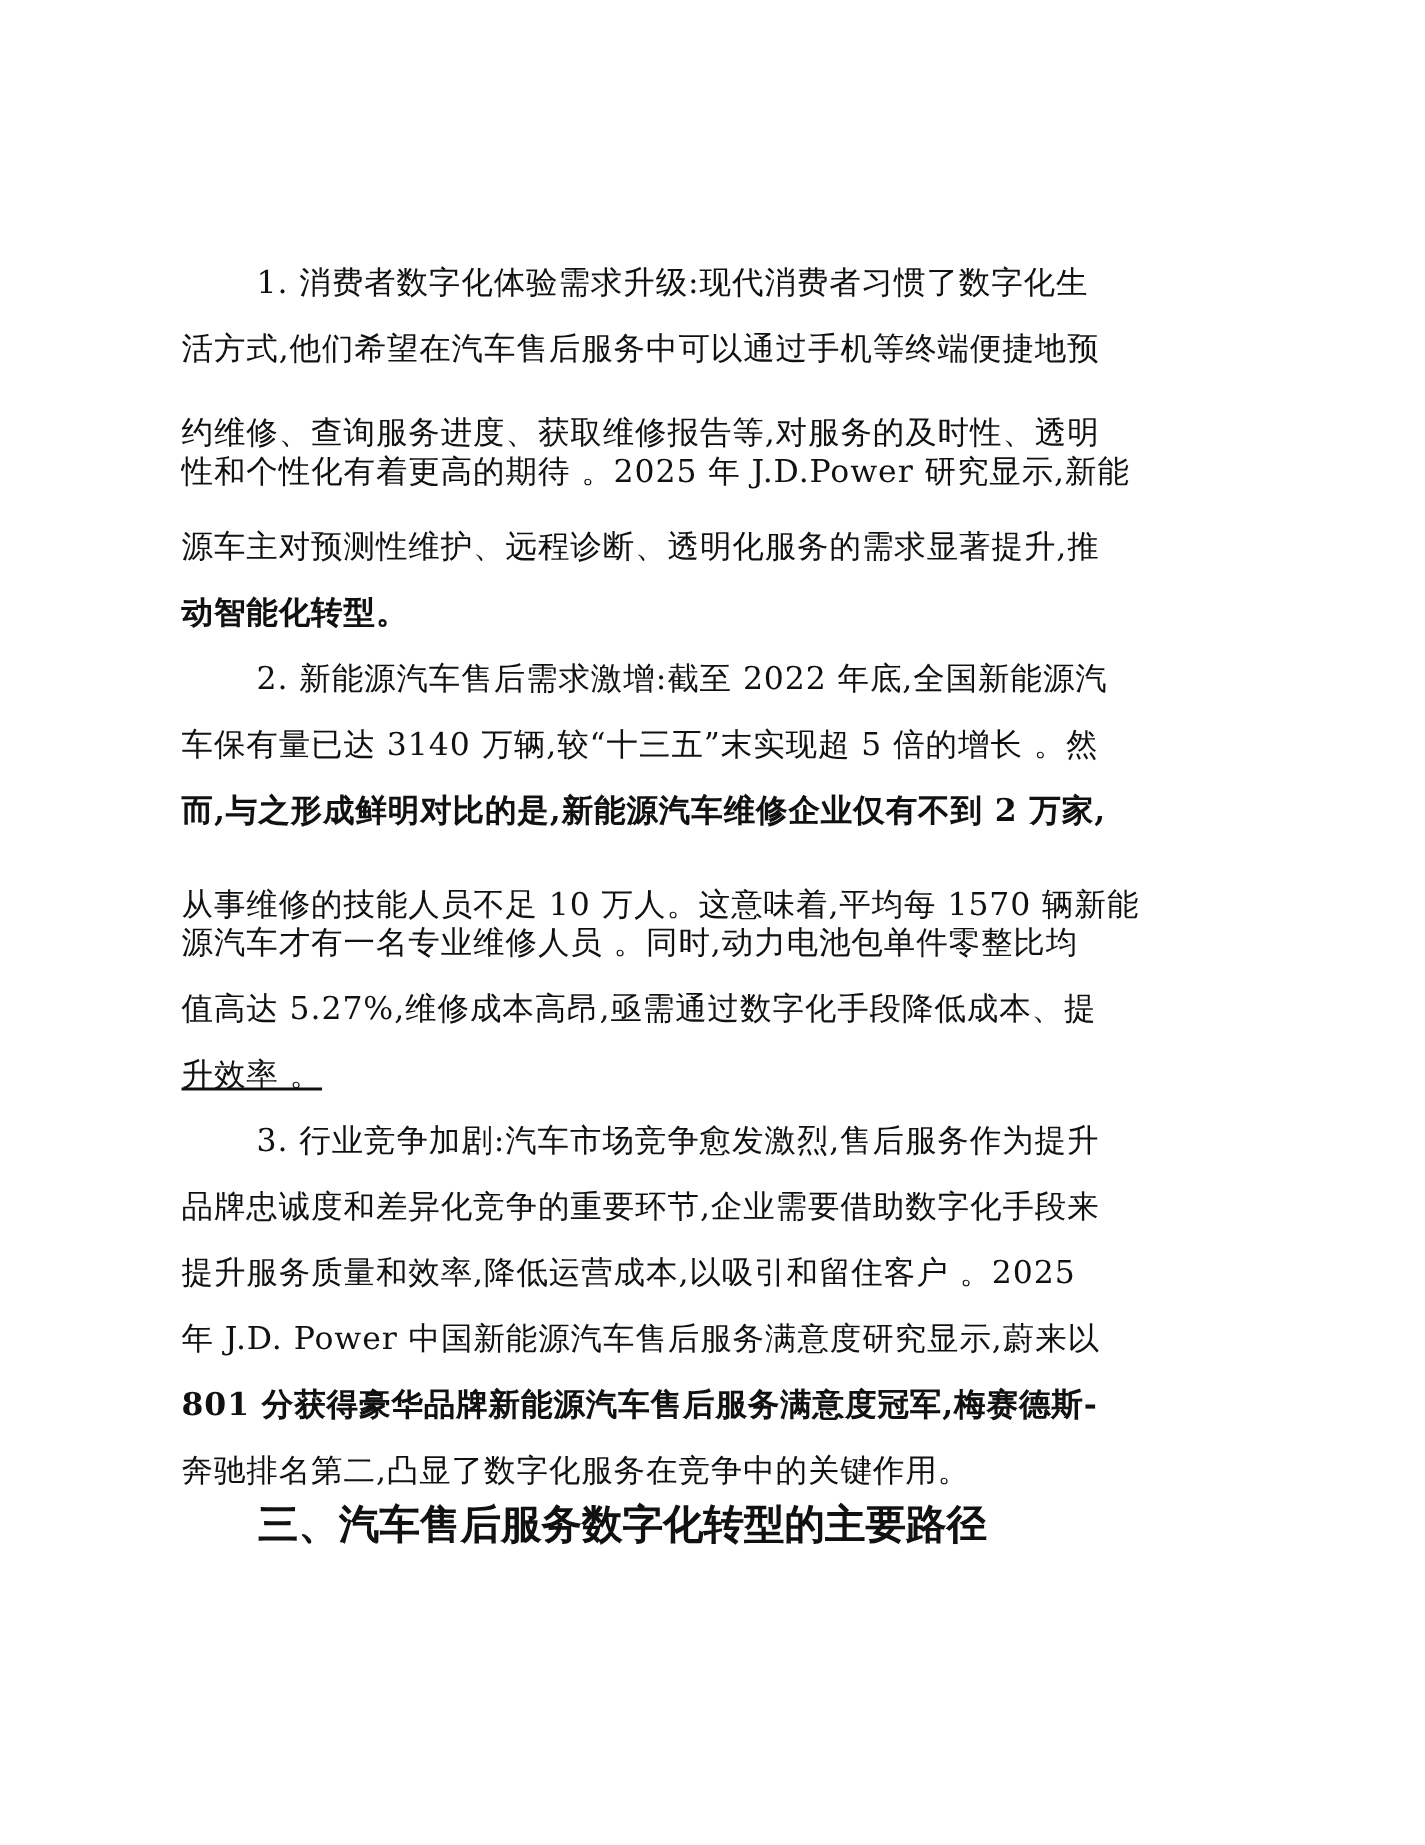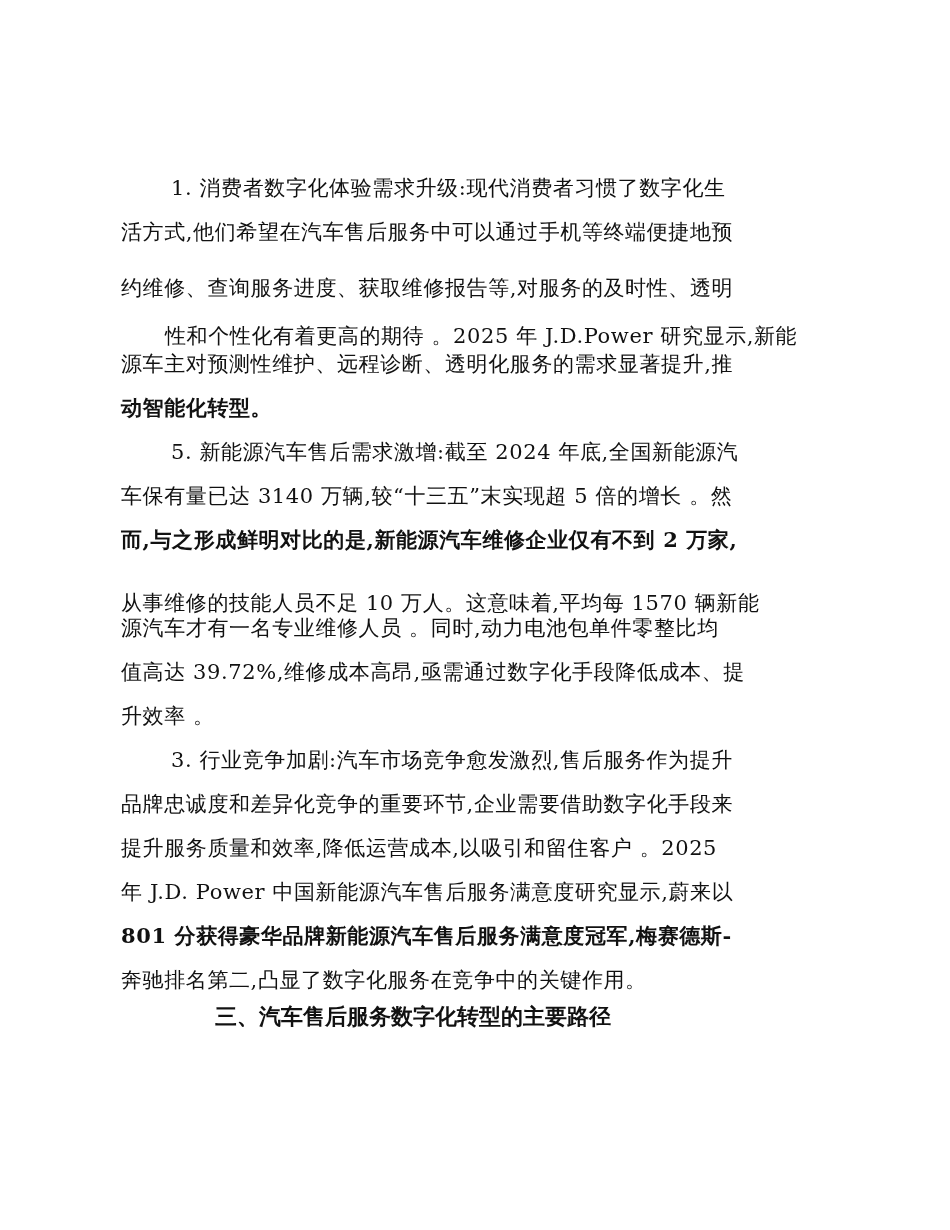--- a/index.html
+++ b/index.html
@@ -13,43 +13,43 @@
     font-size: 21px; color: #111111;
   }
   .line {
     position: absolute; left: 0; height: 30px; line-height: 30px;
     white-space: nowrap; letter-spacing: 0.6px;
   }
   .line.indent { left: 50px; }
   .heading {
     position: absolute; left: 172px; top: 1000px; height: 34px; line-height: 34px;
     font-family: "DejaVu Sans", "Liberation Sans", sans-serif;
-    font-weight: bold; font-size: 22px; color: #111111; white-space: nowrap; margin-left: 43px;
+    font-weight: bold; font-size: 27px; color: #111111; white-space: nowrap;
   }
 </style>
 </head>
 <body>
 
 <div class="page">
   <div class="text-block" style="top:0;">
 
     <div class="line indent" style="top:173px;">1. 消费者数字化体验需求升级:现代消费者习惯了数字化生</div>
     <div class="line" style="top:217px;">活方式,他们希望在汽车售后服务中可以通过手机等终端便捷地预</div>
     <div class="line" style="top:261px;margin-top:12px;">约维修、查询服务进度、获取维修报告等,对服务的及时性、透明</div>
-    <div class="line" style="top:321px;margin-left:44px;">性和个性化有着更高的期待 。2025 年 J.D.Power 研究显示,新能</div>
+    <div class="line" style="top:299px;">性和个性化有着更高的期待 。2025 年 J.D.Power 研究显示,新能</div>
     <div class="line" style="top:349px;">源车主对预测性维护、远程诊断、透明化服务的需求显著提升,推</div>
     <div class="line" style="top:393px;font-weight:bold;">动智能化转型。</div>
 
-    <div class="line indent" style="top:437px;">5. 新能源汽车售后需求激增:截至 2024 年底,全国新能源汽</div>
+    <div class="line indent" style="top:437px;">2. 新能源汽车售后需求激增:截至 2022 年底,全国新能源汽</div>
     <div class="line" style="top:481px;">车保有量已达 3140 万辆,较“十三五”末实现超 5 倍的增长 。然</div>
     <div class="line" style="top:525px;font-weight:bold;">而,与之形成鲜明对比的是,新能源汽车维修企业仅有不到 2 万家,</div>
     <div class="line" style="top:569px;margin-top:19px;">从事维修的技能人员不足 10 万人。这意味着,平均每 1570 辆新能</div>
     <div class="line" style="top:613px;">源汽车才有一名专业维修人员 。同时,动力电池包单件零整比均</div>
-    <div class="line" style="top:657px;">值高达 39.72%,维修成本高昂,亟需通过数字化手段降低成本、提</div>
-    <div class="line" style="top:701px;">升效率 。</div>
+    <div class="line" style="top:657px;">值高达 5.27%,维修成本高昂,亟需通过数字化手段降低成本、提</div>
+    <div class="line" style="top:701px;text-decoration:underline;">升效率 。</div>
 
     <div class="line indent" style="top:745px;">3. 行业竞争加剧:汽车市场竞争愈发激烈,售后服务作为提升</div>
     <div class="line" style="top:789px;text-align:right;">品牌忠诚度和差异化竞争的重要环节,企业需要借助数字化手段来</div>
     <div class="line" style="top:833px;">提升服务质量和效率,降低运营成本,以吸引和留住客户 。2025</div>
     <div class="line" style="top:877px;">年 J.D. Power 中国新能源汽车售后服务满意度研究显示,蔚来以</div>
     <div class="line" style="top:921px;font-weight:bold;">801 分获得豪华品牌新能源汽车售后服务满意度冠军,梅赛德斯-</div>
     <div class="line" style="top:965px;">奔驰排名第二,凸显了数字化服务在竞争中的关键作用。</div>
   </div>
 
   <div class="heading">三、汽车售后服务数字化转型的主要路径</div>

